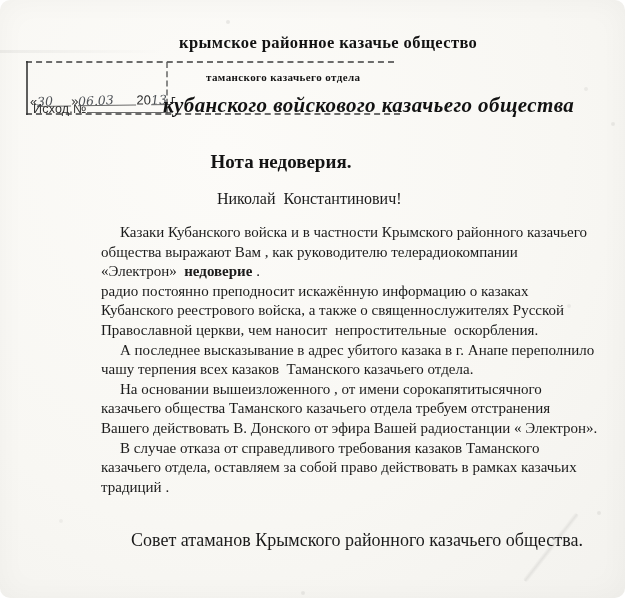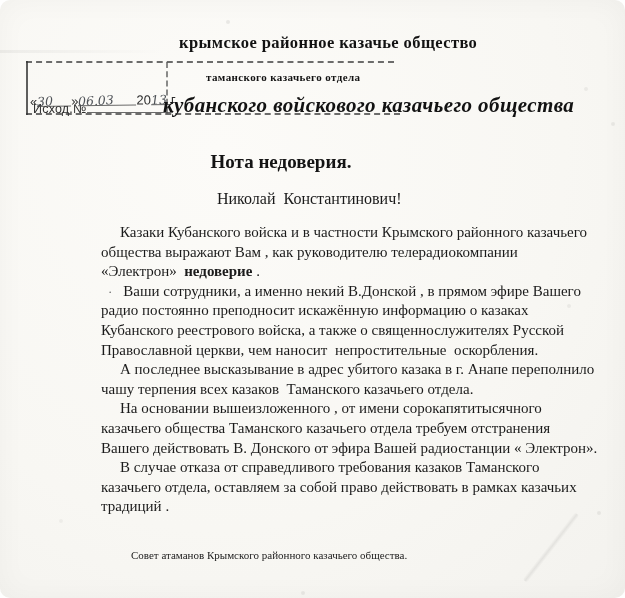--- a/index.html
+++ b/index.html
@@ -103,22 +103,22 @@
   .bline.indent { padding-left: 19px; }
   .bline .b { font-weight: bold; }
   .stray-dot {
     color: #6a6a6a;
     margin-right: 11px;
     margin-left: -12px;
     font-size: 13px;
   }
   
   .footer-line {
-    position: absolute; left: 131px; top: 549px;
-    font-size: 11px; color: #1b1b1b; white-space: pre;
+    position: absolute; left: 131px; top: 530px;
+    font-size: 18px; color: #1b1b1b; white-space: pre;
   }
 </style>
 </head>
 <body>
 
 <div class="page">
 
   <div class="specks"></div>
   <div class="fold-streak"></div>
   <div class="crease"></div>
@@ -140,21 +140,20 @@
   <div class="head-line head-2">таманского казачьего отдела</div>
   <div class="head-line head-3">кубанского войскового казачьего общества</div>
 
   <div class="doc-title">Нота недоверия.</div>
   <div class="salutation">Николай  Константинович!</div>
 
   <div class="body-block">
       <div class="bline indent"><span>Казаки Кубанского войска и в частности Крымского районного казачьего</span></div>
       <div class="bline"><span>общества выражают Вам , как руководителю телерадиокомпании</span></div>
       <div class="bline"><span>«Электрон»  </span><span class="b">недоверие</span><span> .</span></div>
-      <div class="bline indent"><span class="stray-dot">·</span><span>Ваши сотрудники, а именно некий В.Донской , в прямом эфире Вашего</span></div>
       <div class="bline"><span>радио постоянно преподносит искажённую информацию о казаках</span></div>
       <div class="bline"><span>Кубанского реестрового войска, а также о священнослужителях Русской</span></div>
       <div class="bline"><span>Православной церкви, чем наносит  непростительные  оскорбления.</span></div>
       <div class="bline indent"><span>А последнее высказывание в адрес убитого казака в г. Анапе переполнило</span></div>
       <div class="bline"><span>чашу терпения всех казаков  Таманского казачьего отдела.</span></div>
       <div class="bline indent"><span>На основании вышеизложенного , от имени сорокапятитысячного</span></div>
       <div class="bline"><span>казачьего общества Таманского казачьего отдела требуем отстранения</span></div>
       <div class="bline"><span>Вашего действовать В. Донского от эфира Вашей радиостанции « Электрон».</span></div>
       <div class="bline indent"><span>В случае отказа от справедливого требования казаков Таманского</span></div>
       <div class="bline"><span>казачьего отдела, оставляем за собой право действовать в рамках казачьих</span></div>

